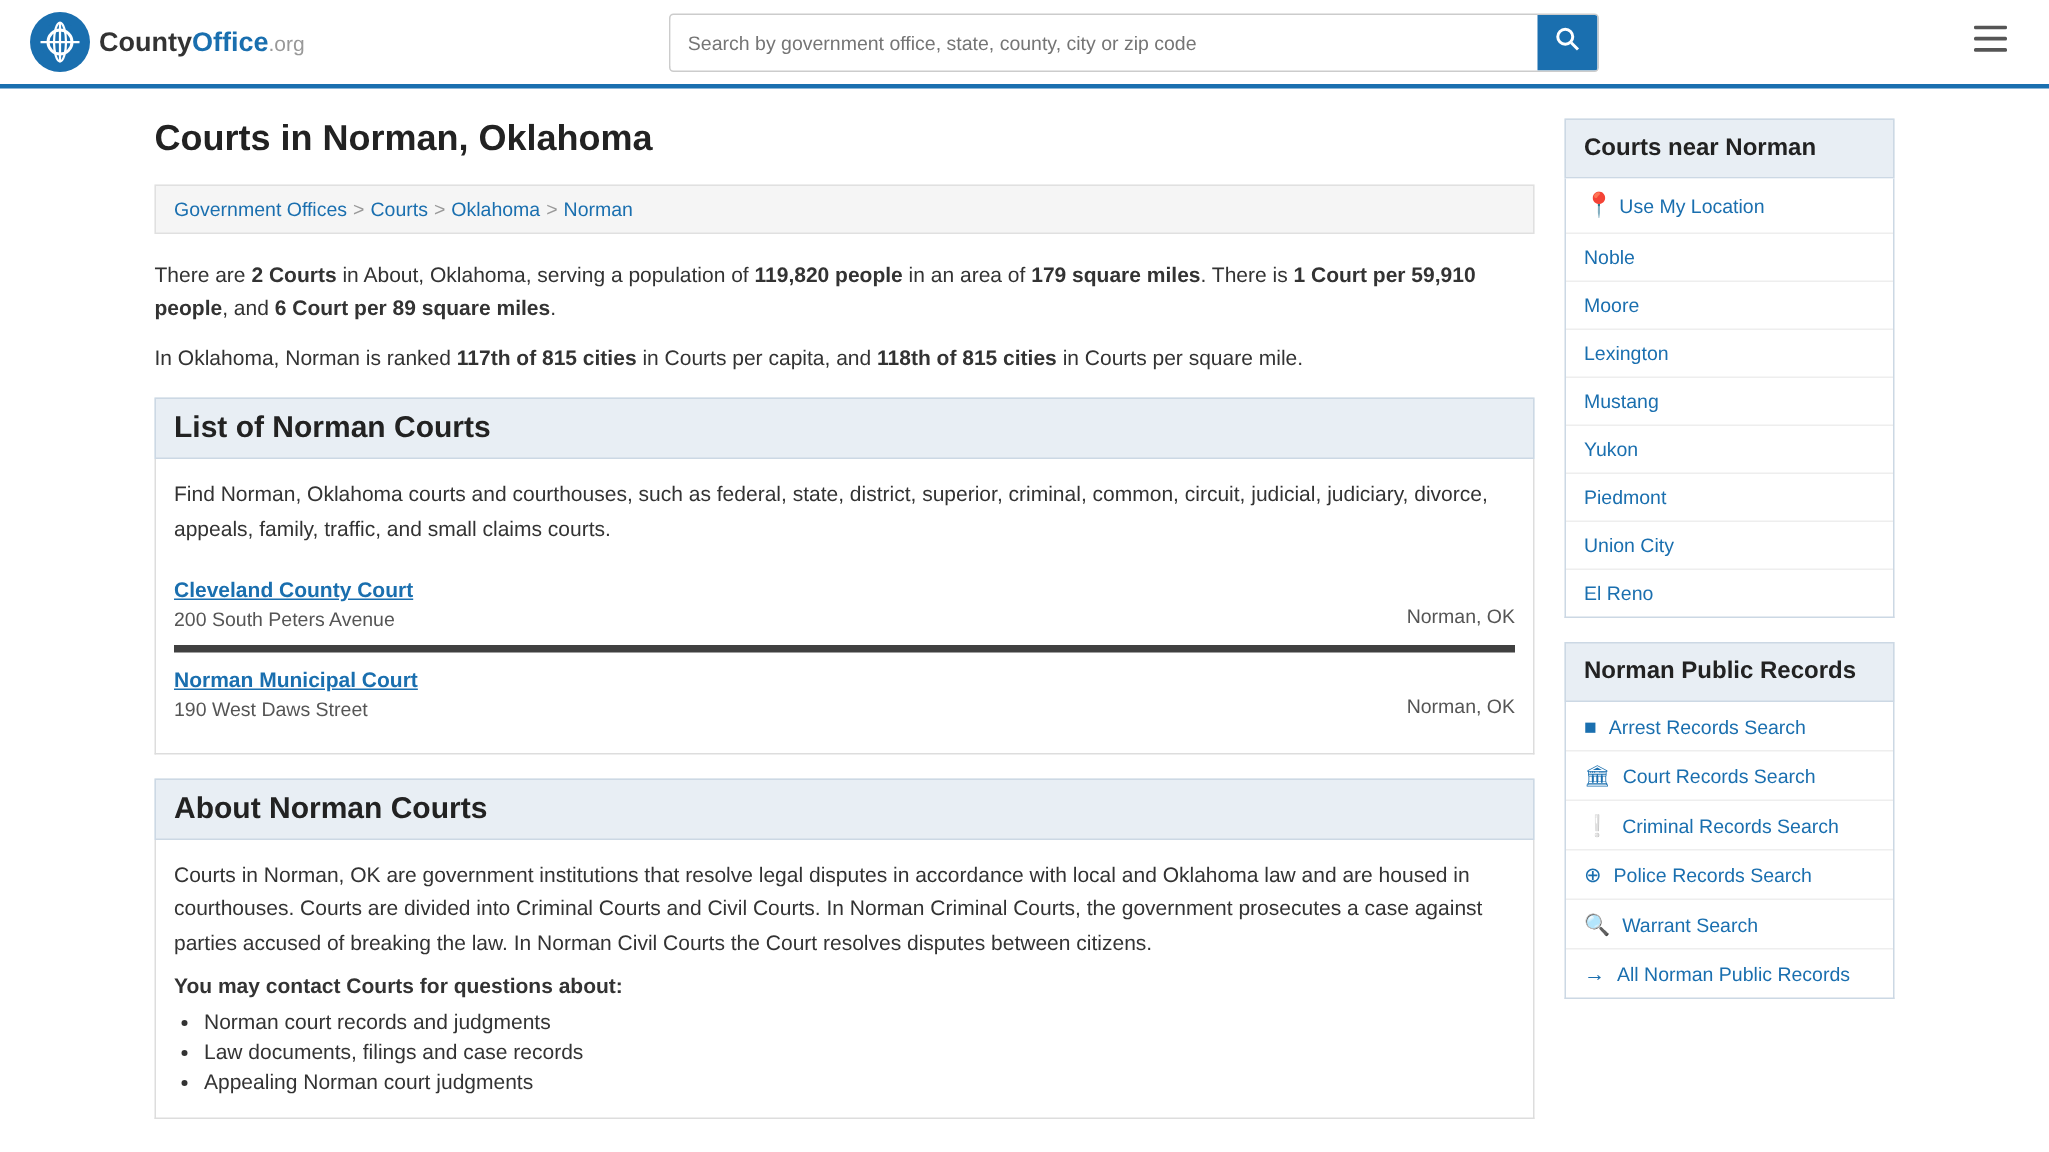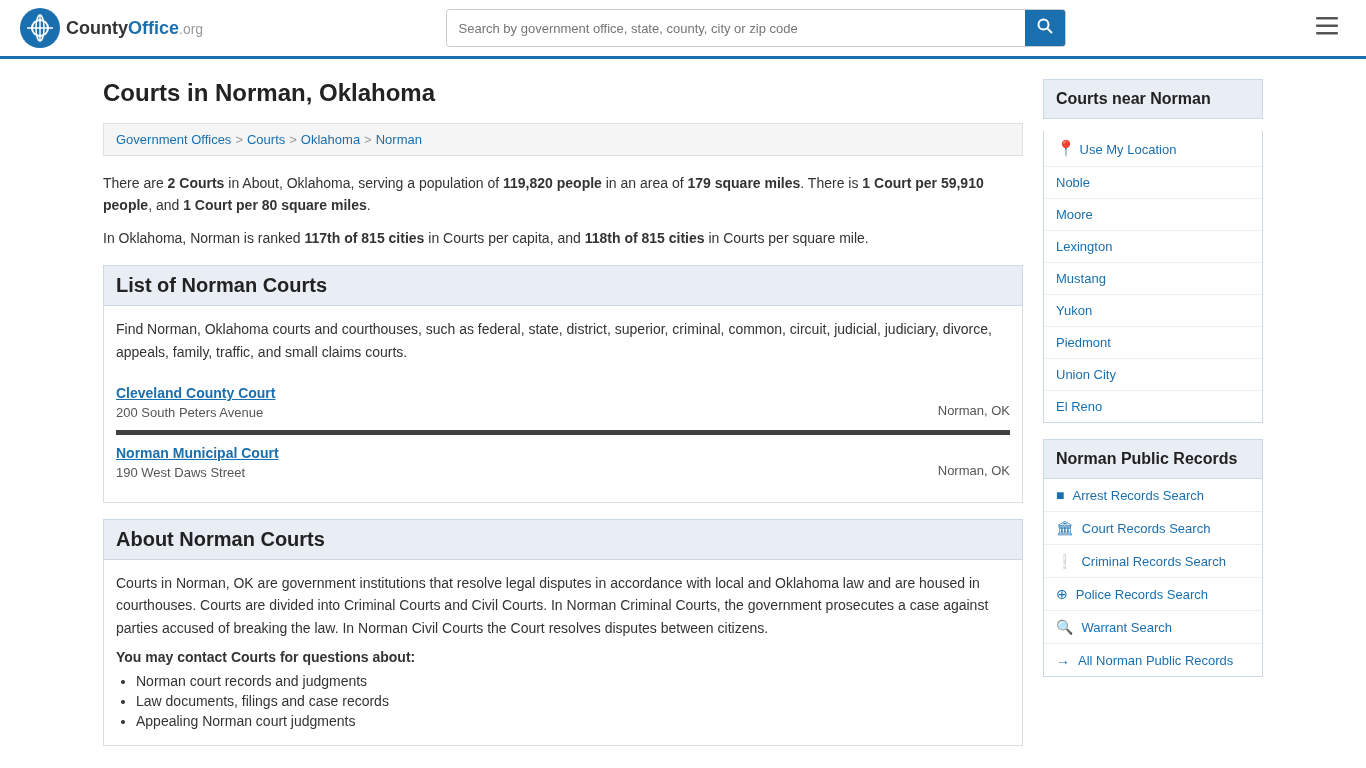--- a/index.html
+++ b/index.html
@@ -254,21 +254,20 @@
 
     .use-location {
       display: flex;
       align-items: center;
       gap: 6px;
       padding: 8px 12px;
       color: #1a6faf;
       font-size: 13px;
       text-decoration: none;
       border-bottom: 1px solid #eee;
-      margin-top: 12px;
     }
     .pin-icon { color: #c0392b; font-size: 16px; }
   </style>
 </head>
 <body>
 
 <header class="header">
   <a class="logo-area" href="#">
     <div class="logo-circle">
       <svg width="28" height="28" viewBox="0 0 28 28">
@@ -311,21 +310,21 @@
       <a href="#">Government Offices</a>
       <span class="sep">&gt;</span>
       <a href="#">Courts</a>
       <span class="sep">&gt;</span>
       <a href="#">Oklahoma</a>
       <span class="sep">&gt;</span>
       <a href="#">Norman</a>
     </div>
 
     <p class="description">
-      <span>There are </span><b>2 Courts</b><span> in About, Oklahoma, serving a population of </span><b>119,820 people</b><span> in an area of </span><b>179 square miles</b><span>. There is </span><b>1 Court per 59,910 people</b><span>, and </span><b>1 Court per 80 square miles</b><span>.</span>
+      <span>There are </span><b>2 Courts</b><span> in About, Oklahoma, serving a population of </span><b>119,820 people</b><span> in an area of </span><b>179 square miles</b><span>. There is </span><b>1 Court per 59,910 people</b><span>, and </span><b>6 Court per 89 square miles</b><span>.</span>
     </p>
     <p class="description">
       <span>In Oklahoma, Norman is ranked </span><b>117th of 815 cities</b><span> in Courts per capita, and </span><b>118th of 815 cities</b><span> in Courts per square mile.</span>
     </p>
 
     <div class="section-header">List of Norman Courts</div>
     <div class="section-body">
       <p class="description" style="margin-bottom:12px">Find Norman, Oklahoma courts and courthouses, such as federal, state, district, superior, criminal, common, circuit, judicial, judiciary, divorce, appeals, family, traffic, and small claims courts.</p>
 
       <div class="court-item">

